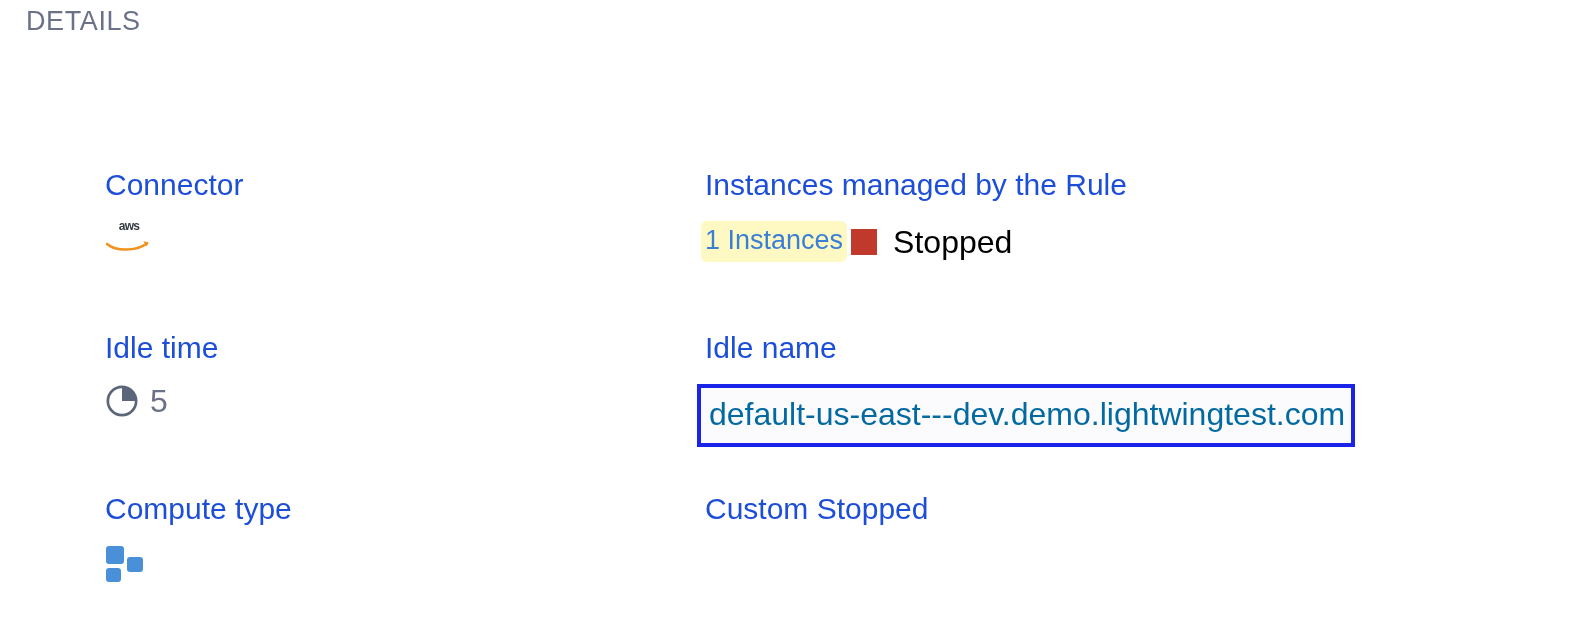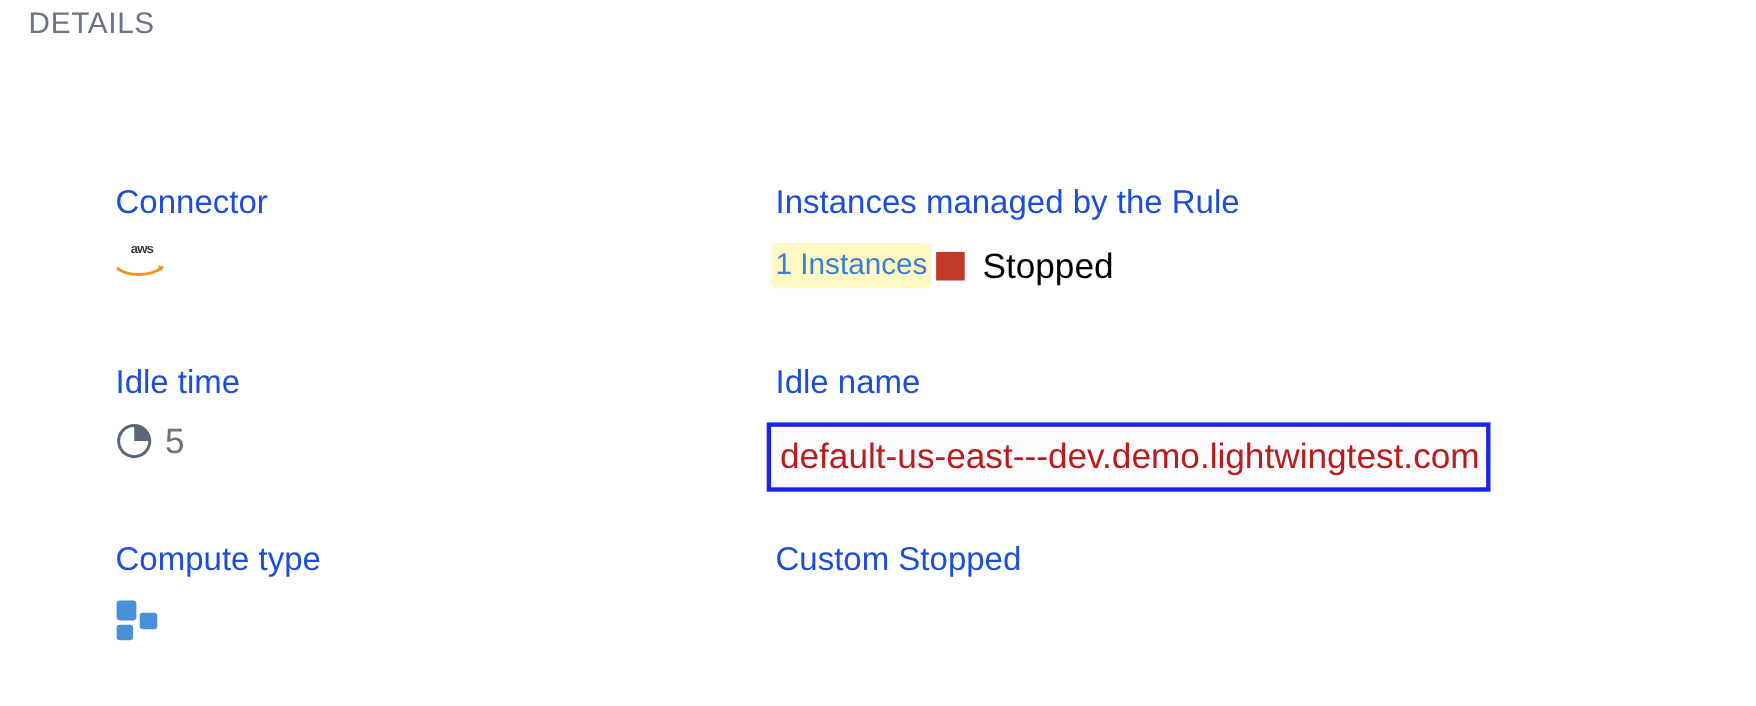--- a/index.html
+++ b/index.html
@@ -149,21 +149,21 @@
     color: #000000;
     font-size: 32px;
     line-height: 1;
   }
 
   
   .annotated {
     display: inline-block;
     border: 4px solid #1a23e8;
     background: #fbfbfd;
-    color: #b91c1c;
+    color: #0369a1;
     font-size: 32px;
     line-height: 1;
     padding: 10px 6px 13px 8px;
     margin-left: -8px;
     cursor: pointer;
     white-space: nowrap;
   }
 </style>
 </head>
 <body>

